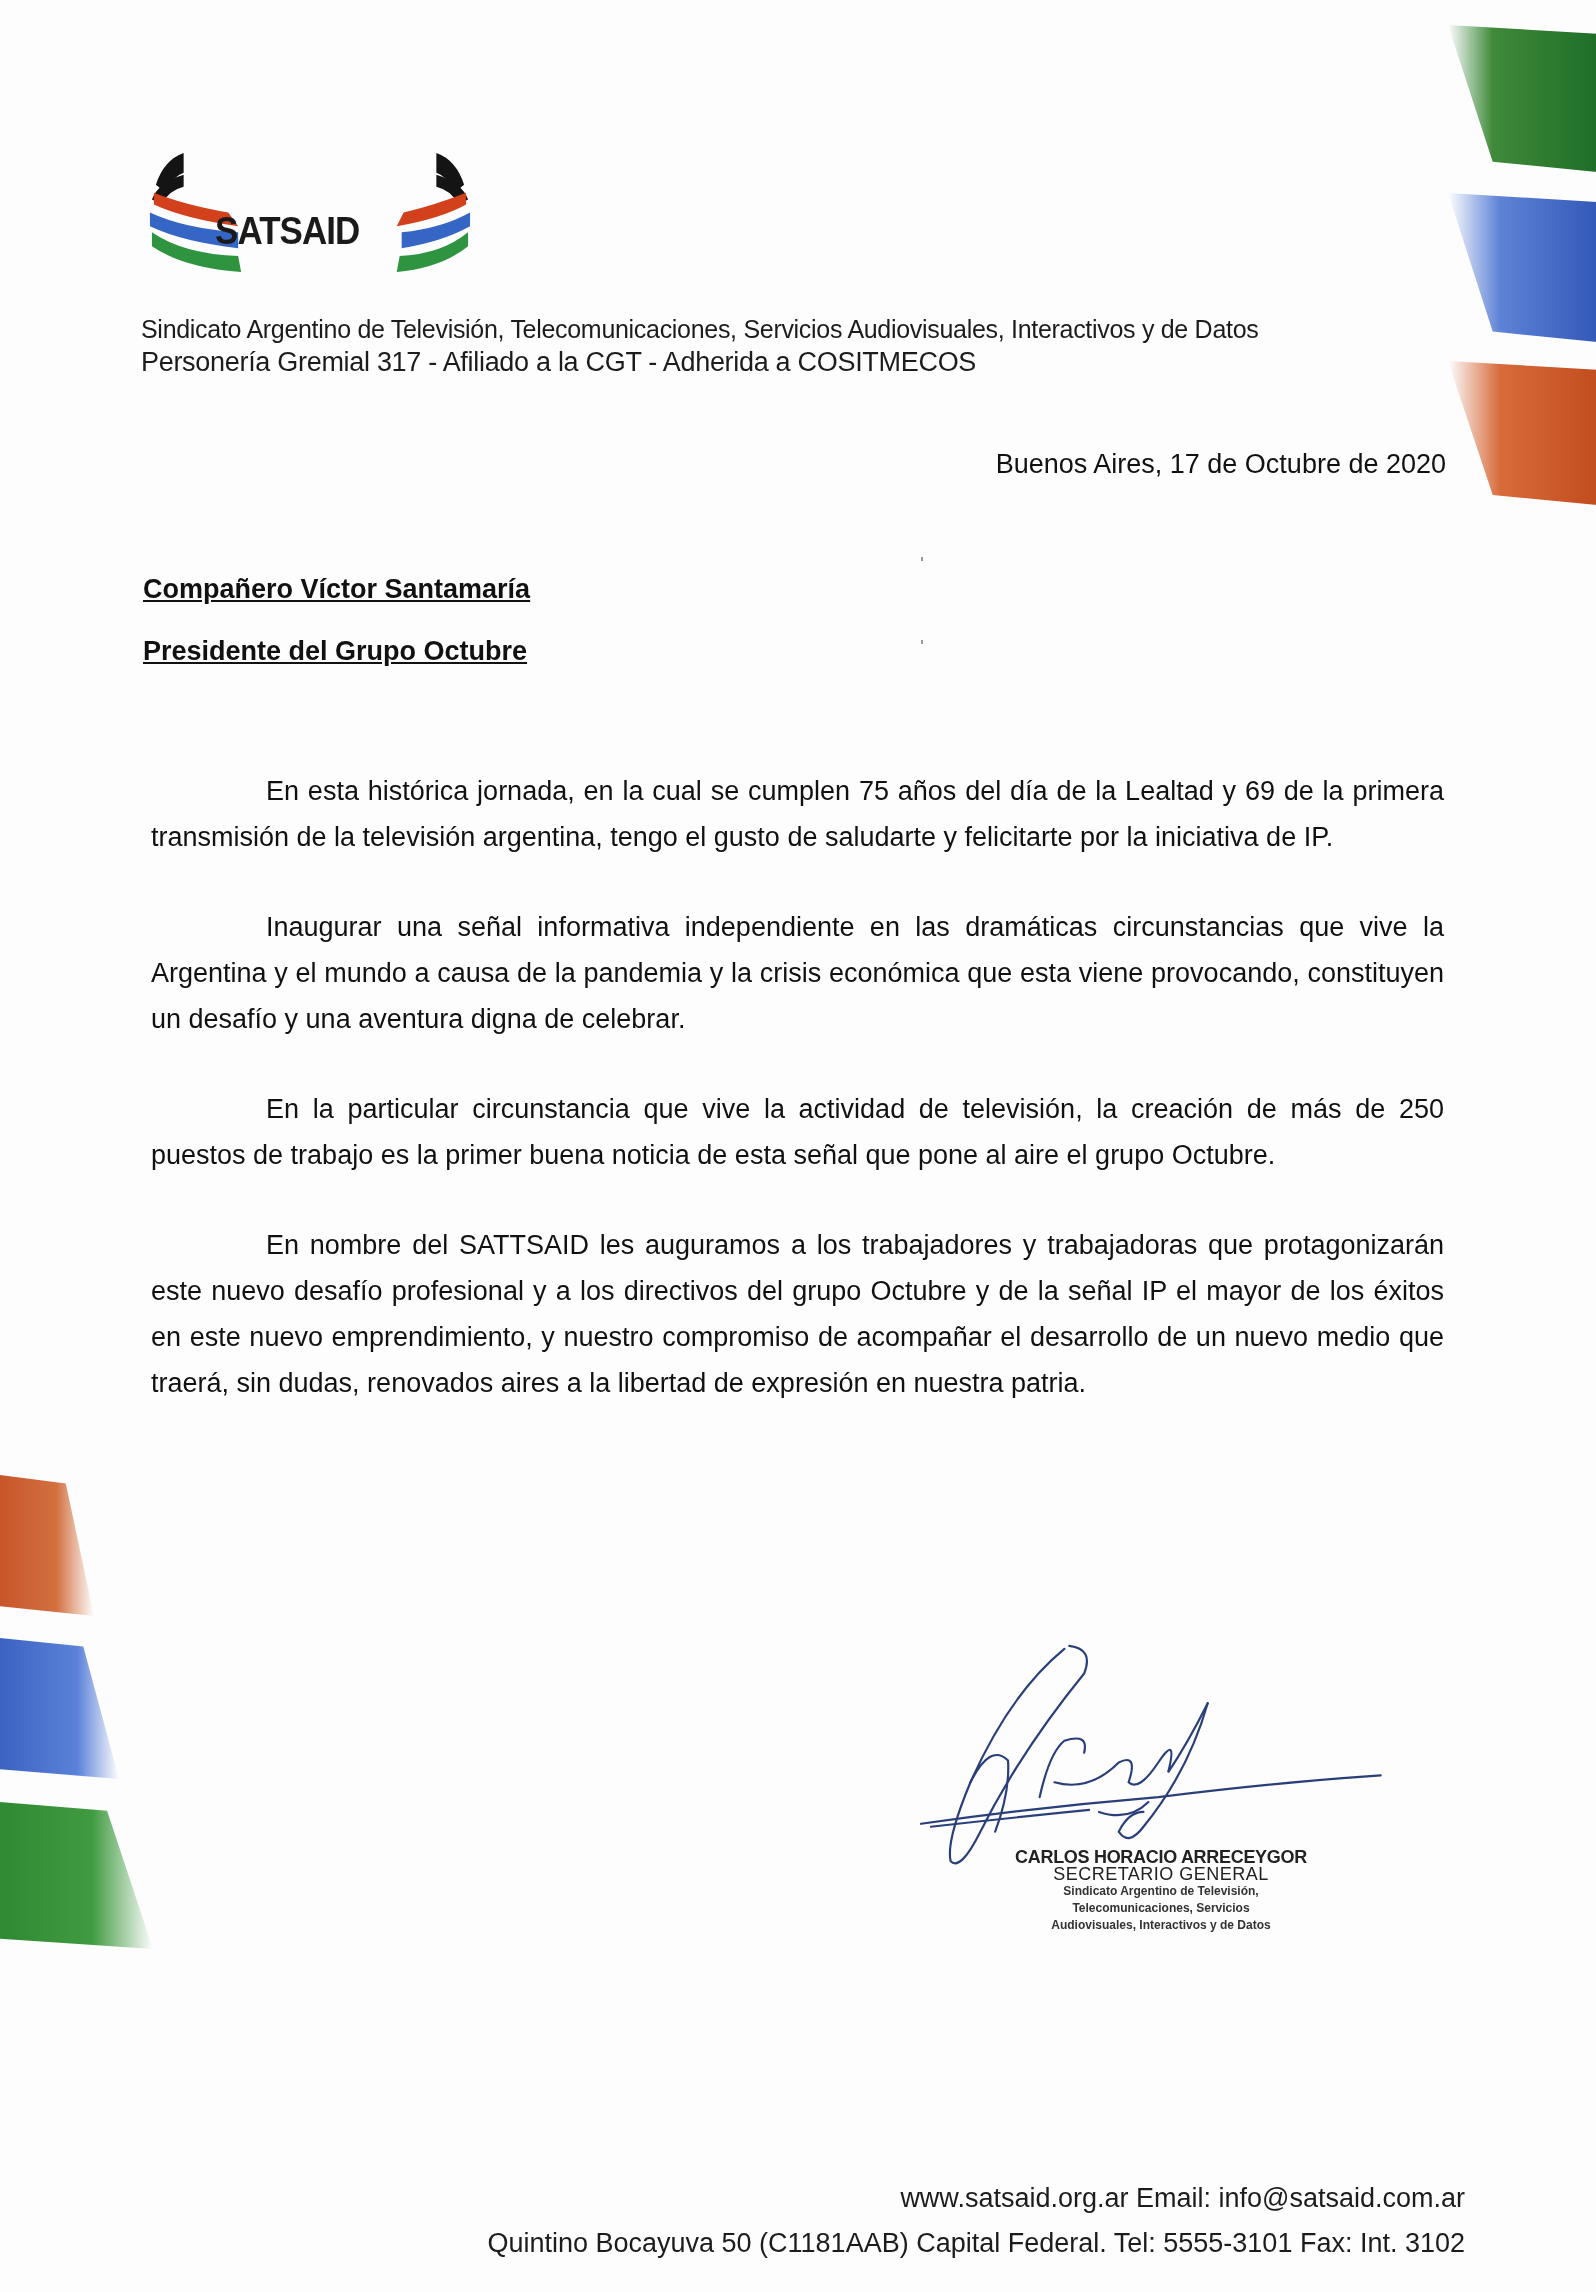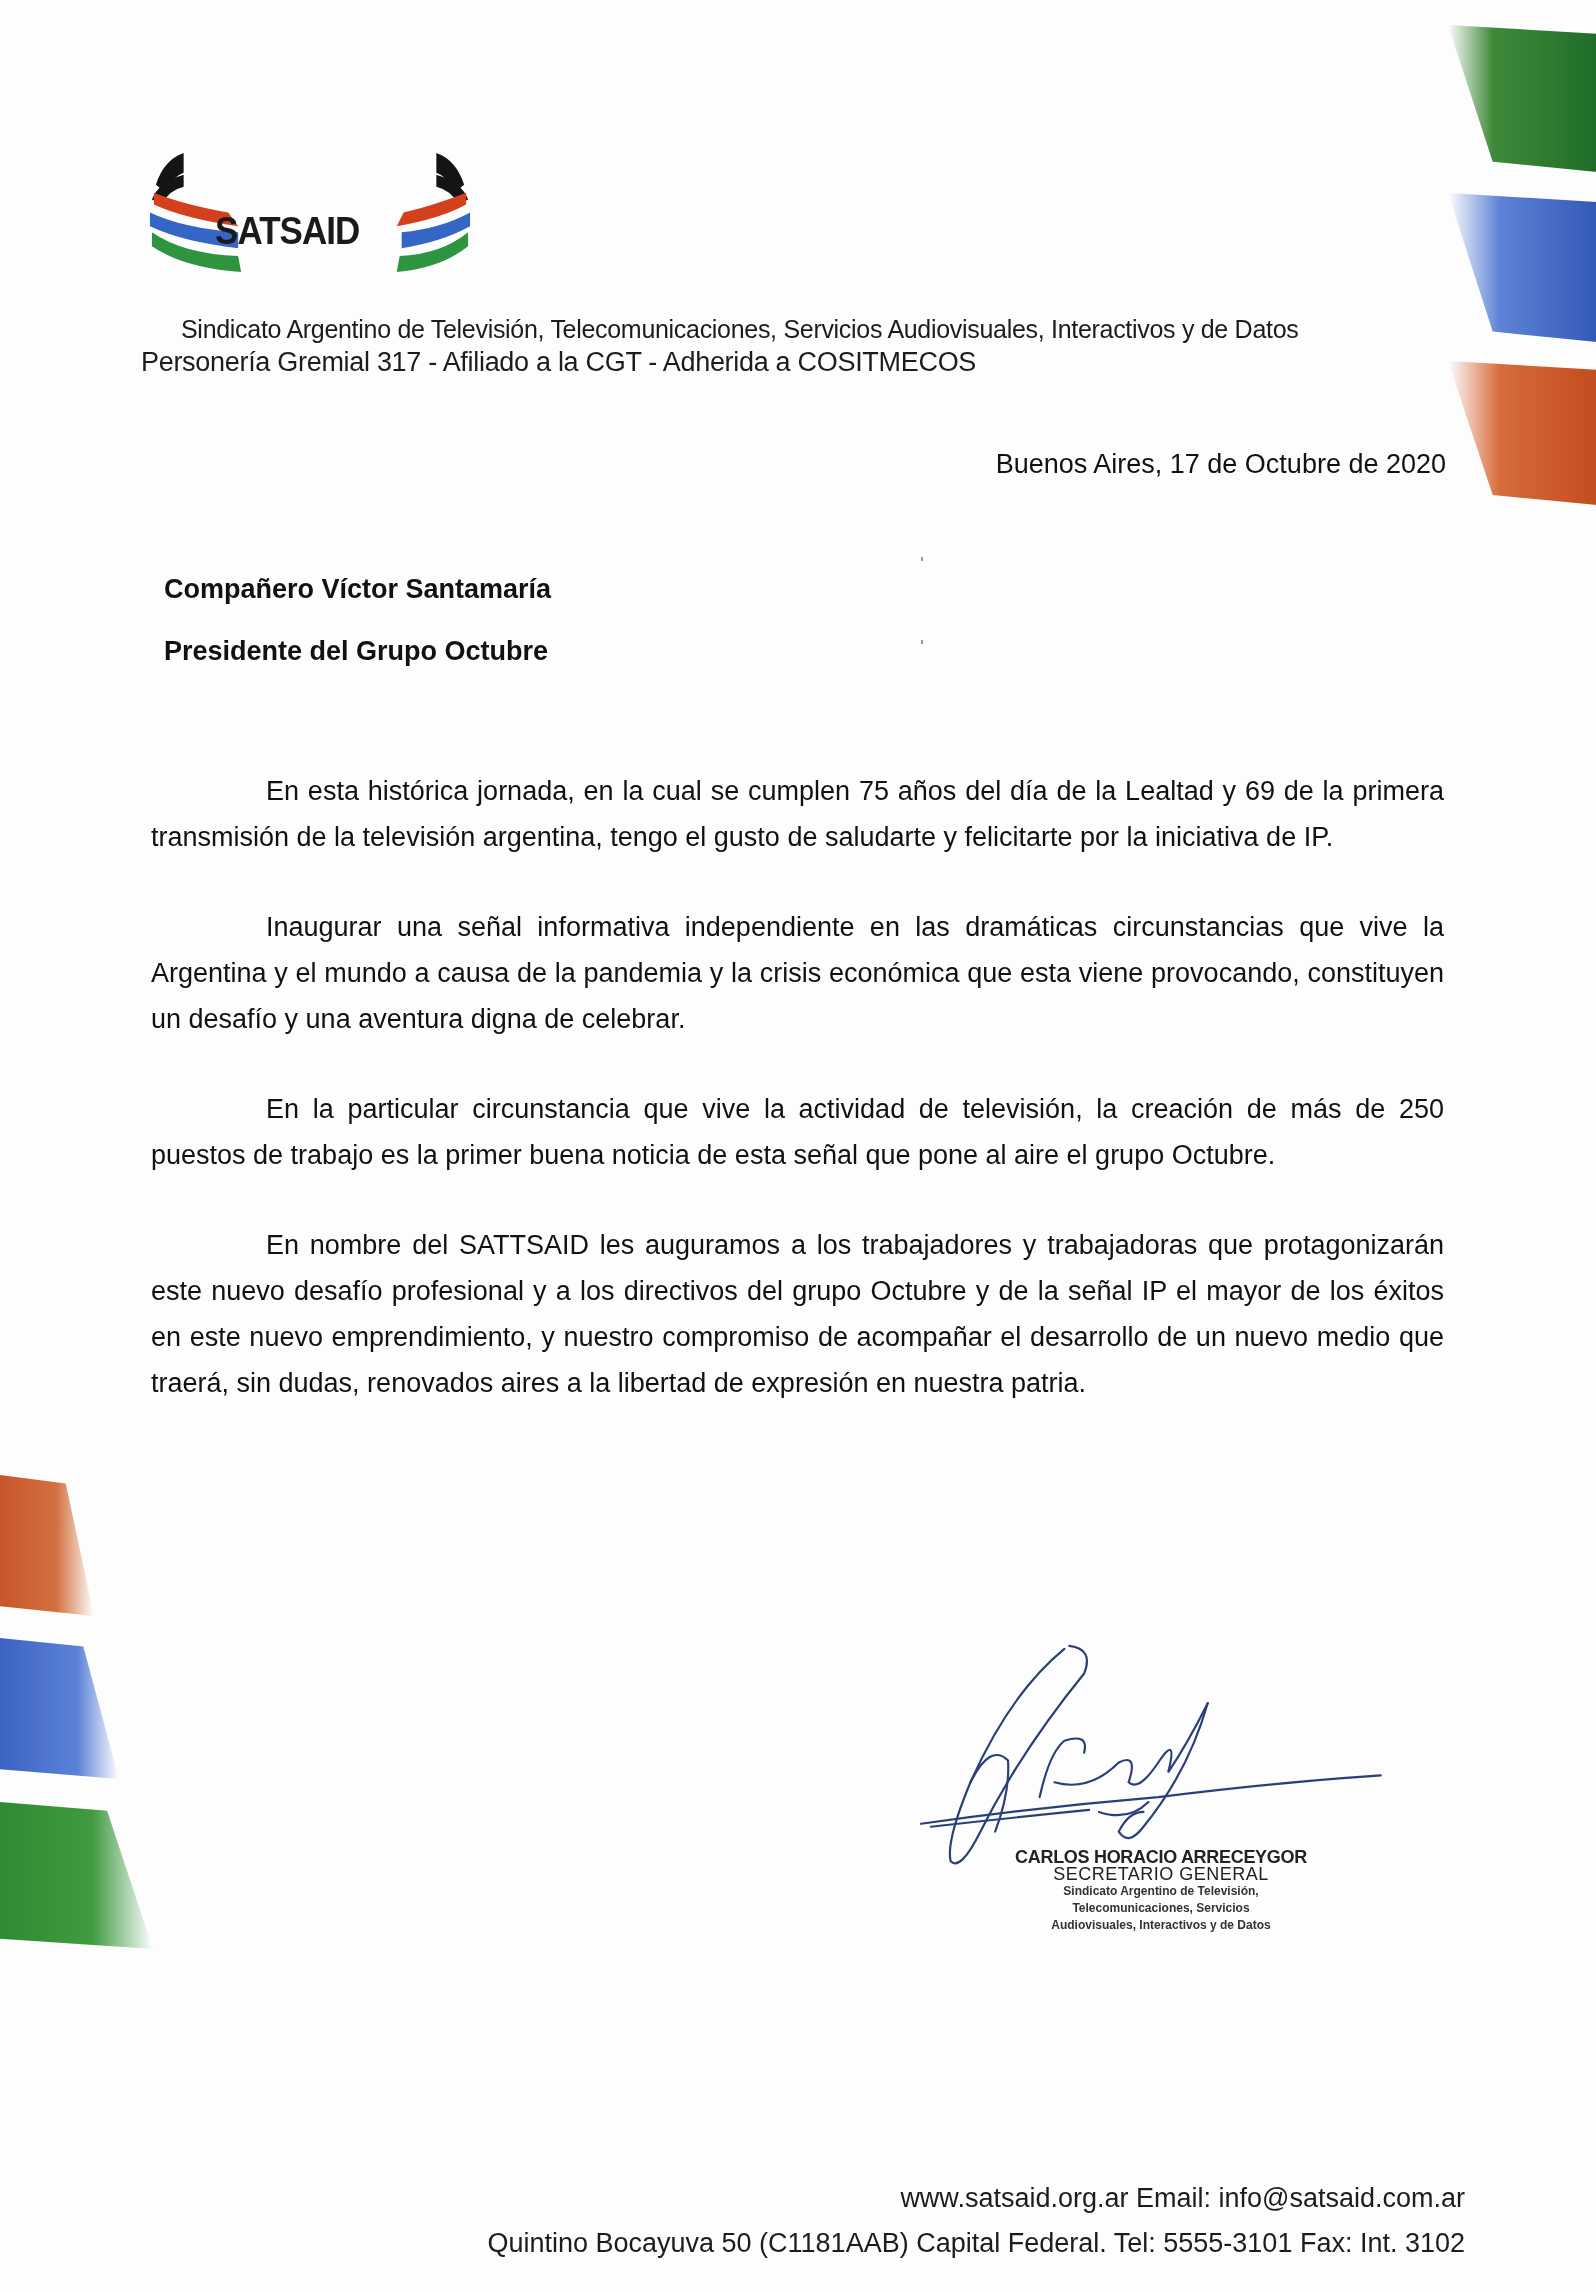--- a/index.html
+++ b/index.html
@@ -10,25 +10,25 @@
   }
   .band { position:absolute; }
   .band-r { right:0; width:149px; clip-path:polygon(0 0,100% 6%,100% 100%,30% 93%); }
   .band-l { left:0; width:94px; clip-path:polygon(0 0,70% 6%,100% 100%,0 93%); }
   #logo { position:absolute; left:144px; top:145px; width:332px; height:134px; }
   .logo-text {
     position:absolute; left:71px; top:65px;
     font-family:"Liberation Sans", sans-serif; font-weight:bold;
     font-size:38px; letter-spacing:-1px; color:#1a1a1a; transform:scaleX(0.92); transform-origin:left;
   }
-  #org-name { position:absolute; left:141px; top:315px; font-size:25px; color:#1c1c1c; letter-spacing:-0.3px;margin-left:40px; }
+  #org-name { position:absolute; left:141px; top:315px; font-size:25px; color:#1c1c1c; letter-spacing:-0.3px; }
   #org-sub { position:absolute; left:141px; top:347px; font-size:27px; color:#1c1c1c; letter-spacing:-0.3px; }
   .body-font { font-family:"Liberation Sans", sans-serif; font-size:27px; }
   #date { position:absolute; right:151px; top:449px; }
-  #recipient-name, #recipient-title { position:absolute; left:164px; font-weight:bold; }
+  #recipient-name, #recipient-title { position:absolute; left:143px; font-weight:bold;text-decoration:underline; }
   #recipient-name { top:574px; }
   #recipient-title { top:636px; }
   #letter-body { position:absolute; left:151px; width:1293px; top:752px; }
   #letter-body p {
     margin:16px 0 44px 0; text-indent:115px; line-height:46px; text-align:justify;
   }
   #signature { position:absolute; left:891px; top:1634px; width:495px; height:257px; }
   #sig-block { position:absolute; left:990px; top:1849px; width:342px; text-align:center; line-height:17px; }
   .sig-name { font-size:18px; font-weight:bold; color:#222; letter-spacing:-0.3px; }
   .sig-role { font-size:18px; color:#222; letter-spacing:0.5px; }

